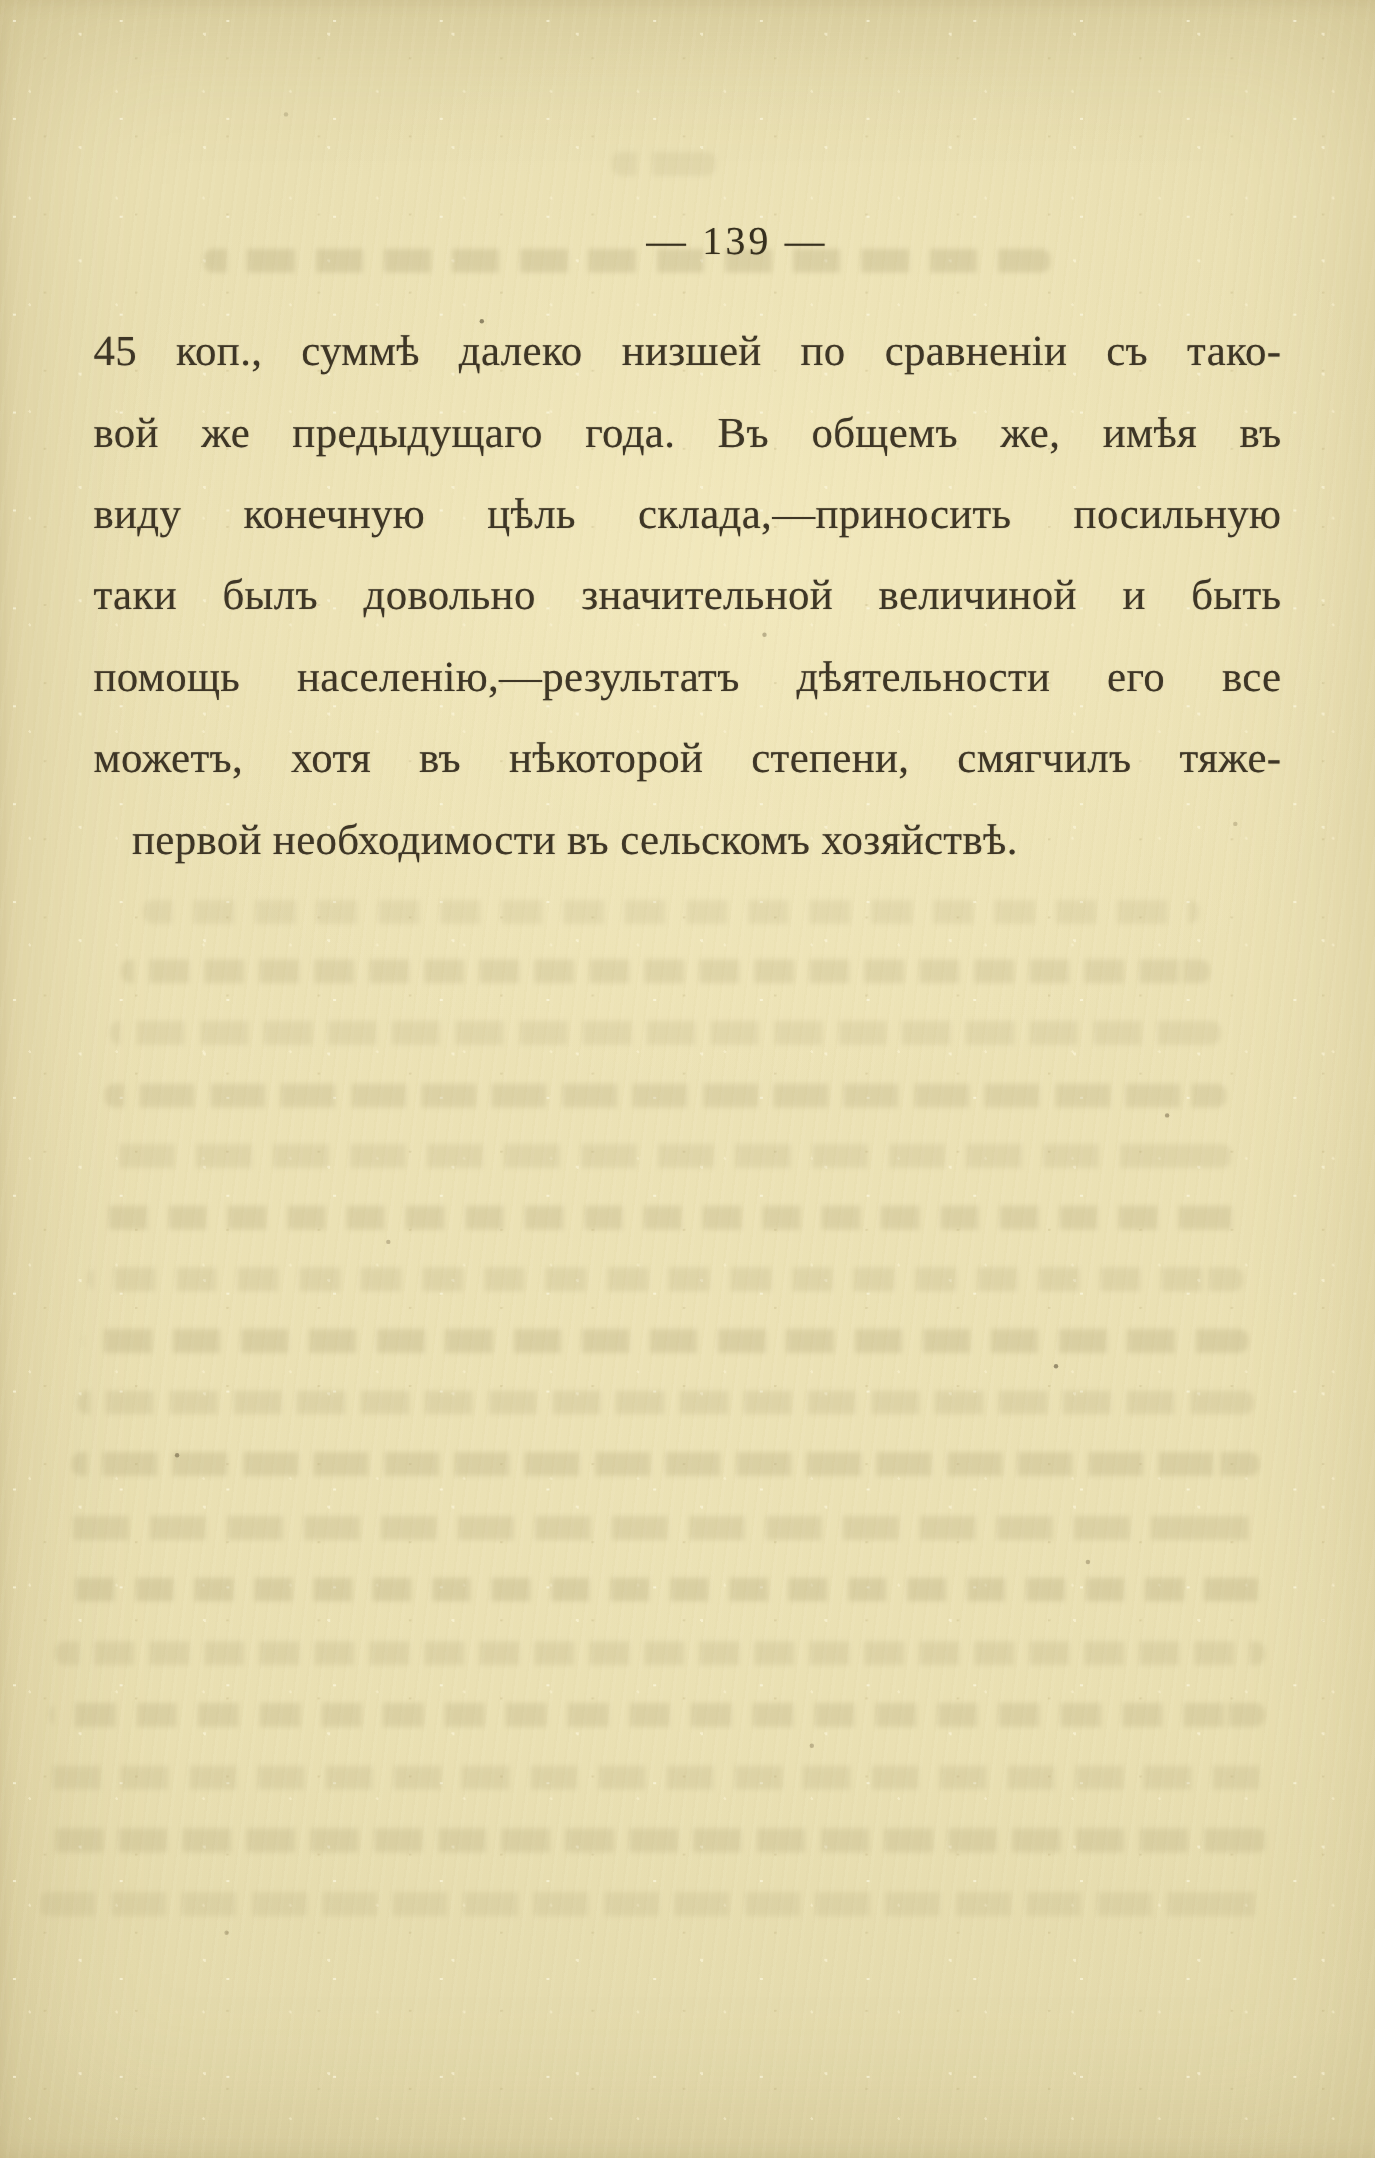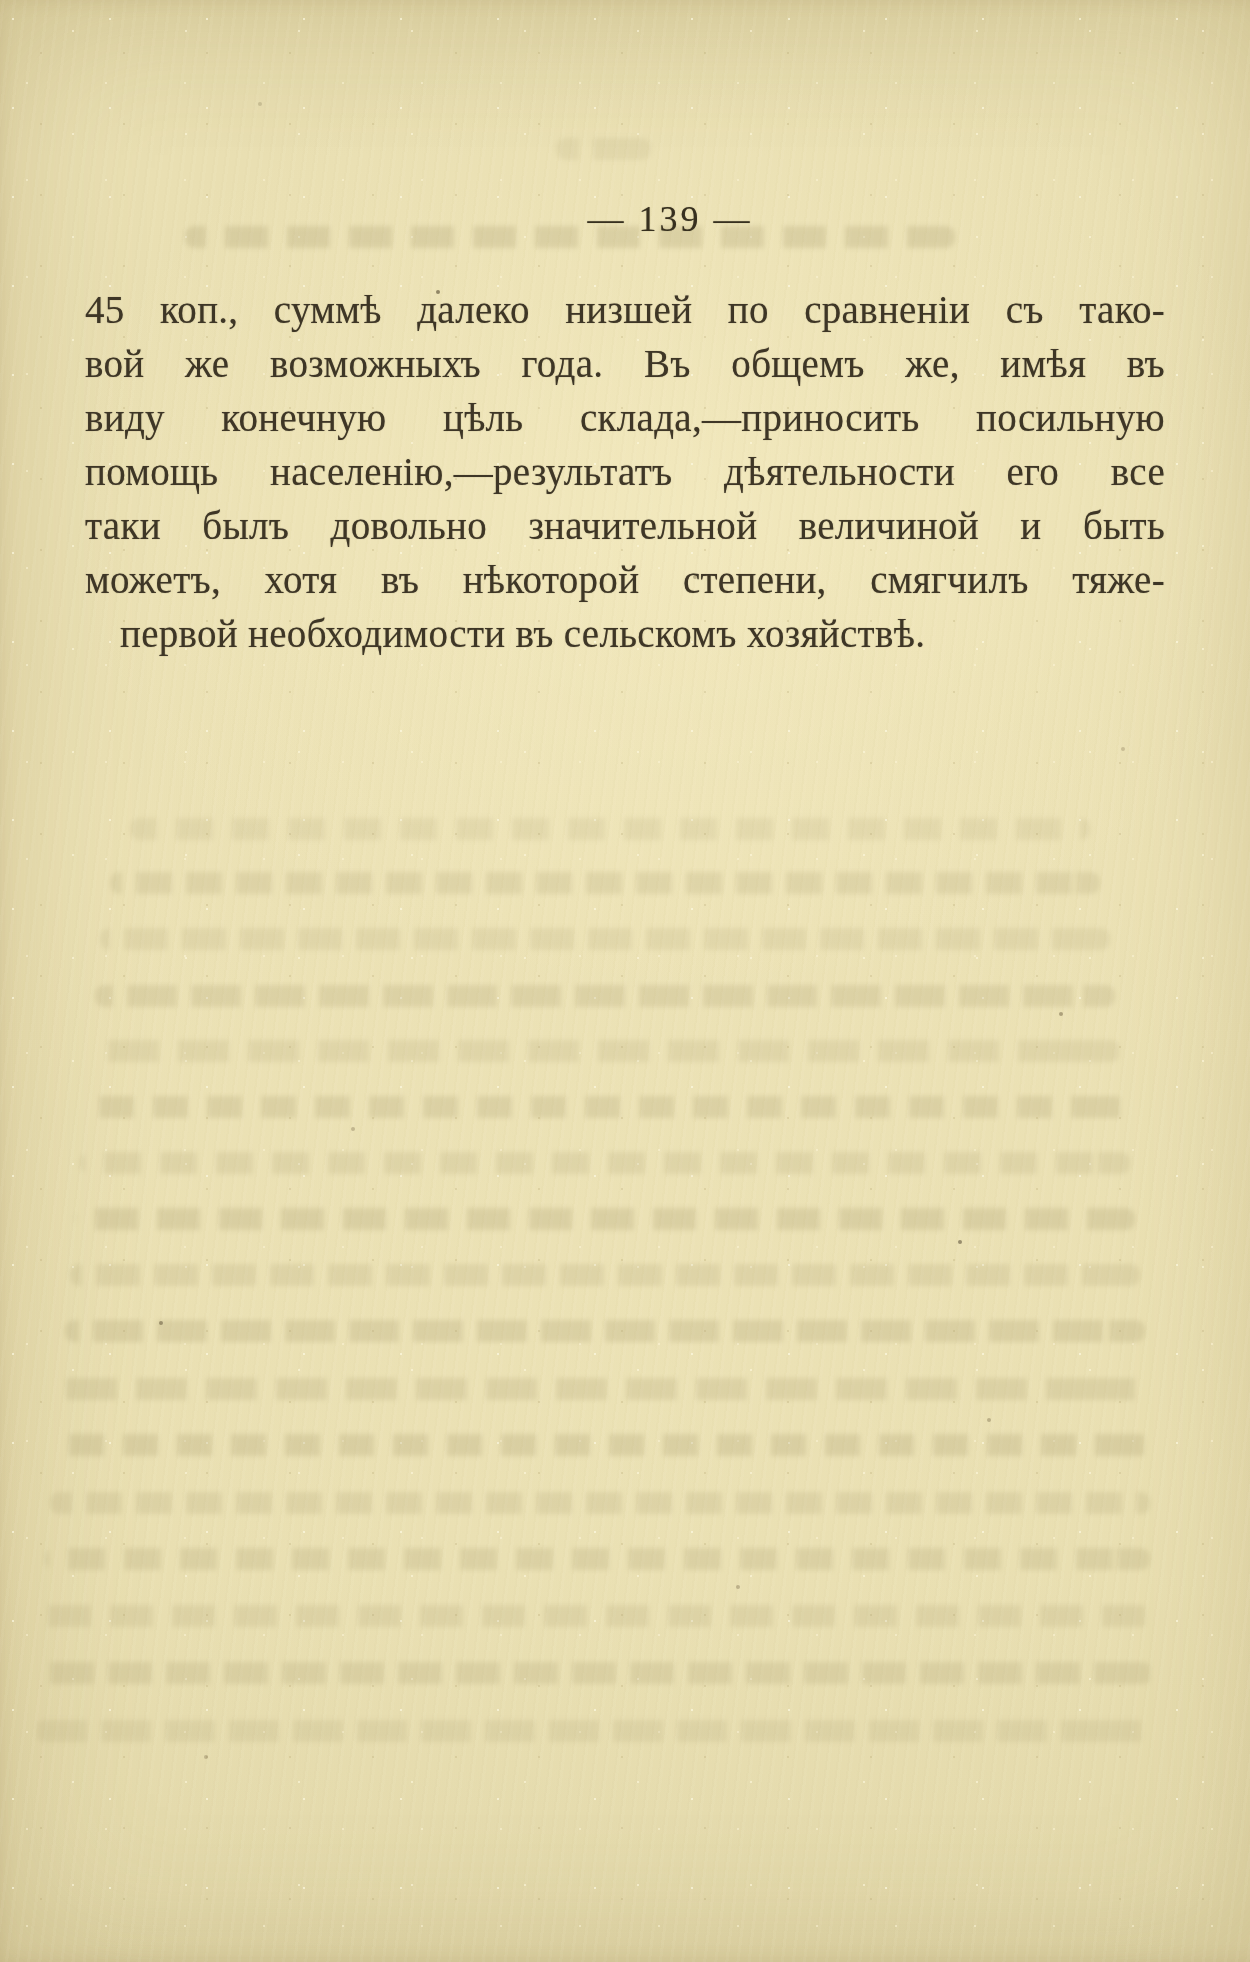--- a/index.html
+++ b/index.html
@@ -32,21 +32,21 @@
   }
   .page-number{
     position:absolute;top:198px;left:90px;width:1160px;
     text-align:center;
     font-size:36px;letter-spacing:3px;
     color:#37301f;
     text-shadow:0 0 1px rgba(55,48,31,.45);
   }
   .body-text{
     position:absolute;left:85px;top:283px;width:1080px;
-    font-size:39px;line-height:54px;
+    font-size:39px;line-height:74px;
     color:#3e3626;
     text-shadow:0 0 1px rgba(62,54,38,.5);
     letter-spacing:.3px;
   }
   .body-text .line{
     text-align:justify;
     -moz-text-align-last:justify;
     text-align-last:justify;
     white-space:normal;
   }
@@ -102,22 +102,22 @@
       <div class="ghost-line" style="top: 1548px; left: 45px; width: 1105px; opacity: 0.22; background: repeating-linear-gradient(90deg, rgb(168, 156, 110) 0px, rgb(168, 156, 110) 37px, transparent 37px, transparent 56px) 37px 0px;"></div>
       <div class="ghost-line" style="top: 1605px; left: 40px; width: 1110px; opacity: 0.18; background: repeating-linear-gradient(90deg, rgb(168, 156, 110) 0px, rgb(168, 156, 110) 43px, transparent 43px, transparent 62px) 5px 0px;"></div>
       <div class="ghost-line" style="top: 1662px; left: 38px; width: 1114px; opacity: 0.21; background: repeating-linear-gradient(90deg, rgb(168, 156, 110) 0px, rgb(168, 156, 110) 44px, transparent 44px, transparent 58px) 14px 0px;"></div>
       <div class="ghost-line" style="top: 1720px; left: 35px; width: 1118px; opacity: 0.16; background: repeating-linear-gradient(90deg, rgb(168, 156, 110) 0px, rgb(168, 156, 110) 50px, transparent 50px, transparent 64px) 42px 0px;"></div>
     </div>
 
   <div class="page-number">— 139 —</div>
 
   <div class="body-text" style="color: rgb(62, 54, 38);">
     <div class="line">45 коп., суммѣ далеко низшей по сравненіи съ тако-</div>
-    <div class="line">вой же возможныхъ года. Въ общемъ же, имѣя въ</div>
+    <div class="line">вой же предыдущаго года. Въ общемъ же, имѣя въ</div>
     <div class="line">виду конечную цѣль склада,—приносить посильную</div>
+    <div class="line">таки былъ довольно значительной величиной и быть</div>
     <div class="line">помощь населенію,—результатъ дѣятельности его все</div>
-    <div class="line">таки былъ довольно значительной величиной и быть</div>
     <div class="line">можетъ, хотя въ нѣкоторой степени, смягчилъ тяже-</div>
     <div class="line">первой необходимости въ сельскомъ хозяйствѣ.</div>
   </div>
 
   <div class="specks"></div>
 </div>
 
 </body></html>

